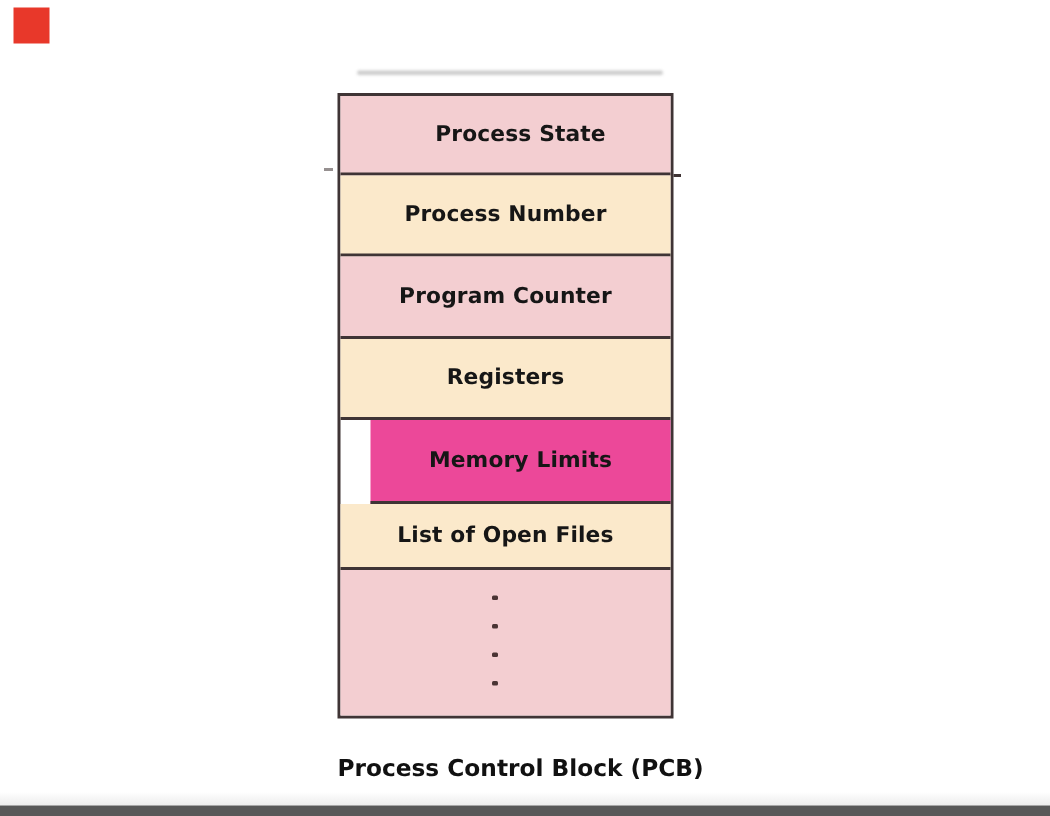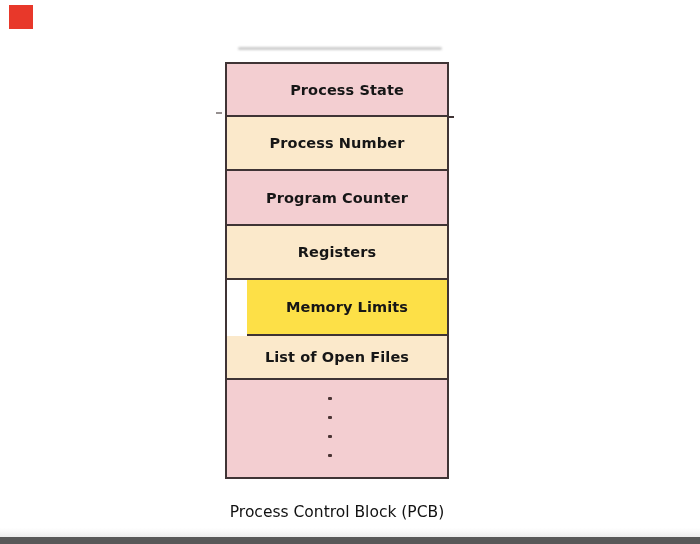--- a/index.html
+++ b/index.html
@@ -113,21 +113,21 @@
     left: -7px;
   }
 
   .pcb-caption {
     position: absolute;
     left: 225px;
     top: 503px;
     width: 224px;
     text-align: center;
     font-size: 15.5px;
-    font-weight: 400;
+    font-weight: 700;
     color: #111111;
     white-space: nowrap;
   }
 </style>
 </head>
 <body>
 
 <div class="red-square" style="background-color: rgb(232, 56, 42);"></div>
 
 <div class="top-smudge"></div>
@@ -138,21 +138,21 @@
   </div>
   <div class="pcb-row" style="background-color: rgb(251, 233, 203);">
     <span>Process Number</span>
   </div>
   <div class="pcb-row" style="background-color: rgb(243, 206, 209);">
     <span>Program Counter</span>
   </div>
   <div class="pcb-row" style="background-color: rgb(251, 233, 203);">
     <span>Registers</span>
   </div>
-  <div class="pcb-row" style="background-color: #fde047; margin-left: 20px;">
+  <div class="pcb-row" style="background-color: #ec4899; margin-left: 20px;">
     <span>Memory Limits</span>
   </div>
   <div class="pcb-row" style="background-color: rgb(251, 233, 203);">
     <span>List of Open Files</span>
   </div>
   <div class="pcb-ellipsis" style="background-color: rgb(243, 206, 209);">
     <div class="ellipsis-dot"></div>
     <div class="ellipsis-dot"></div>
     <div class="ellipsis-dot"></div>
     <div class="ellipsis-dot"></div>

